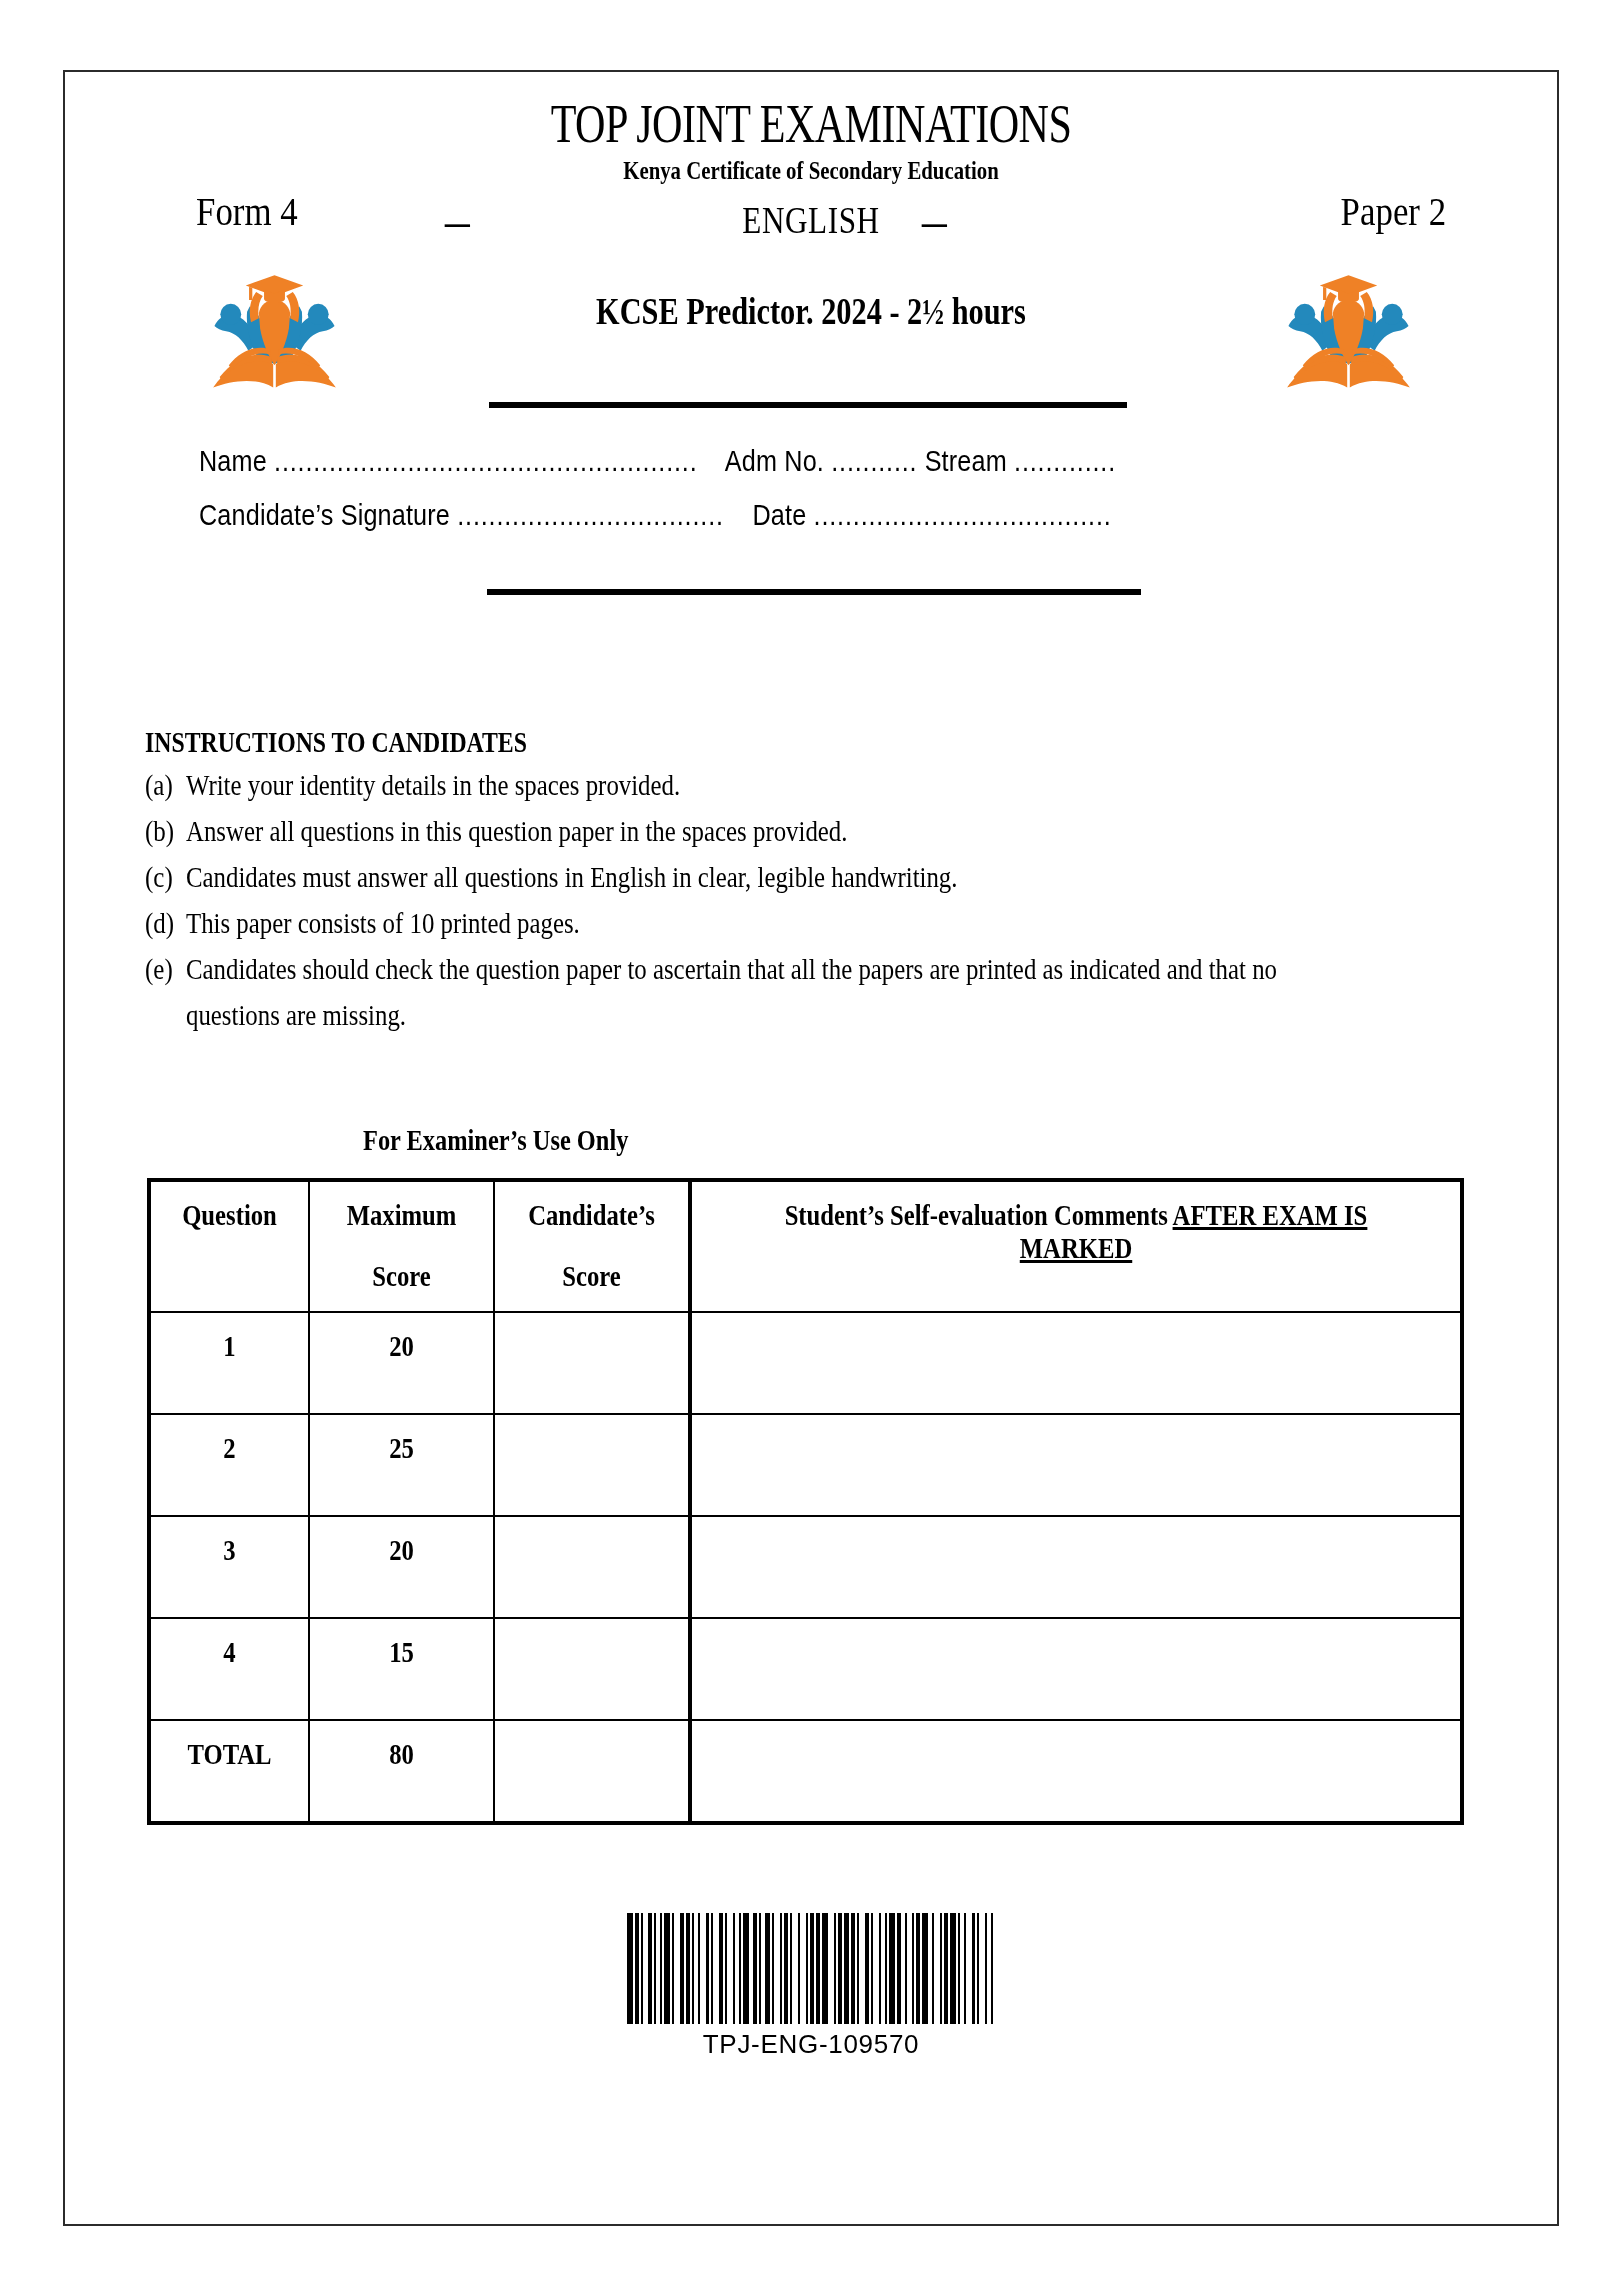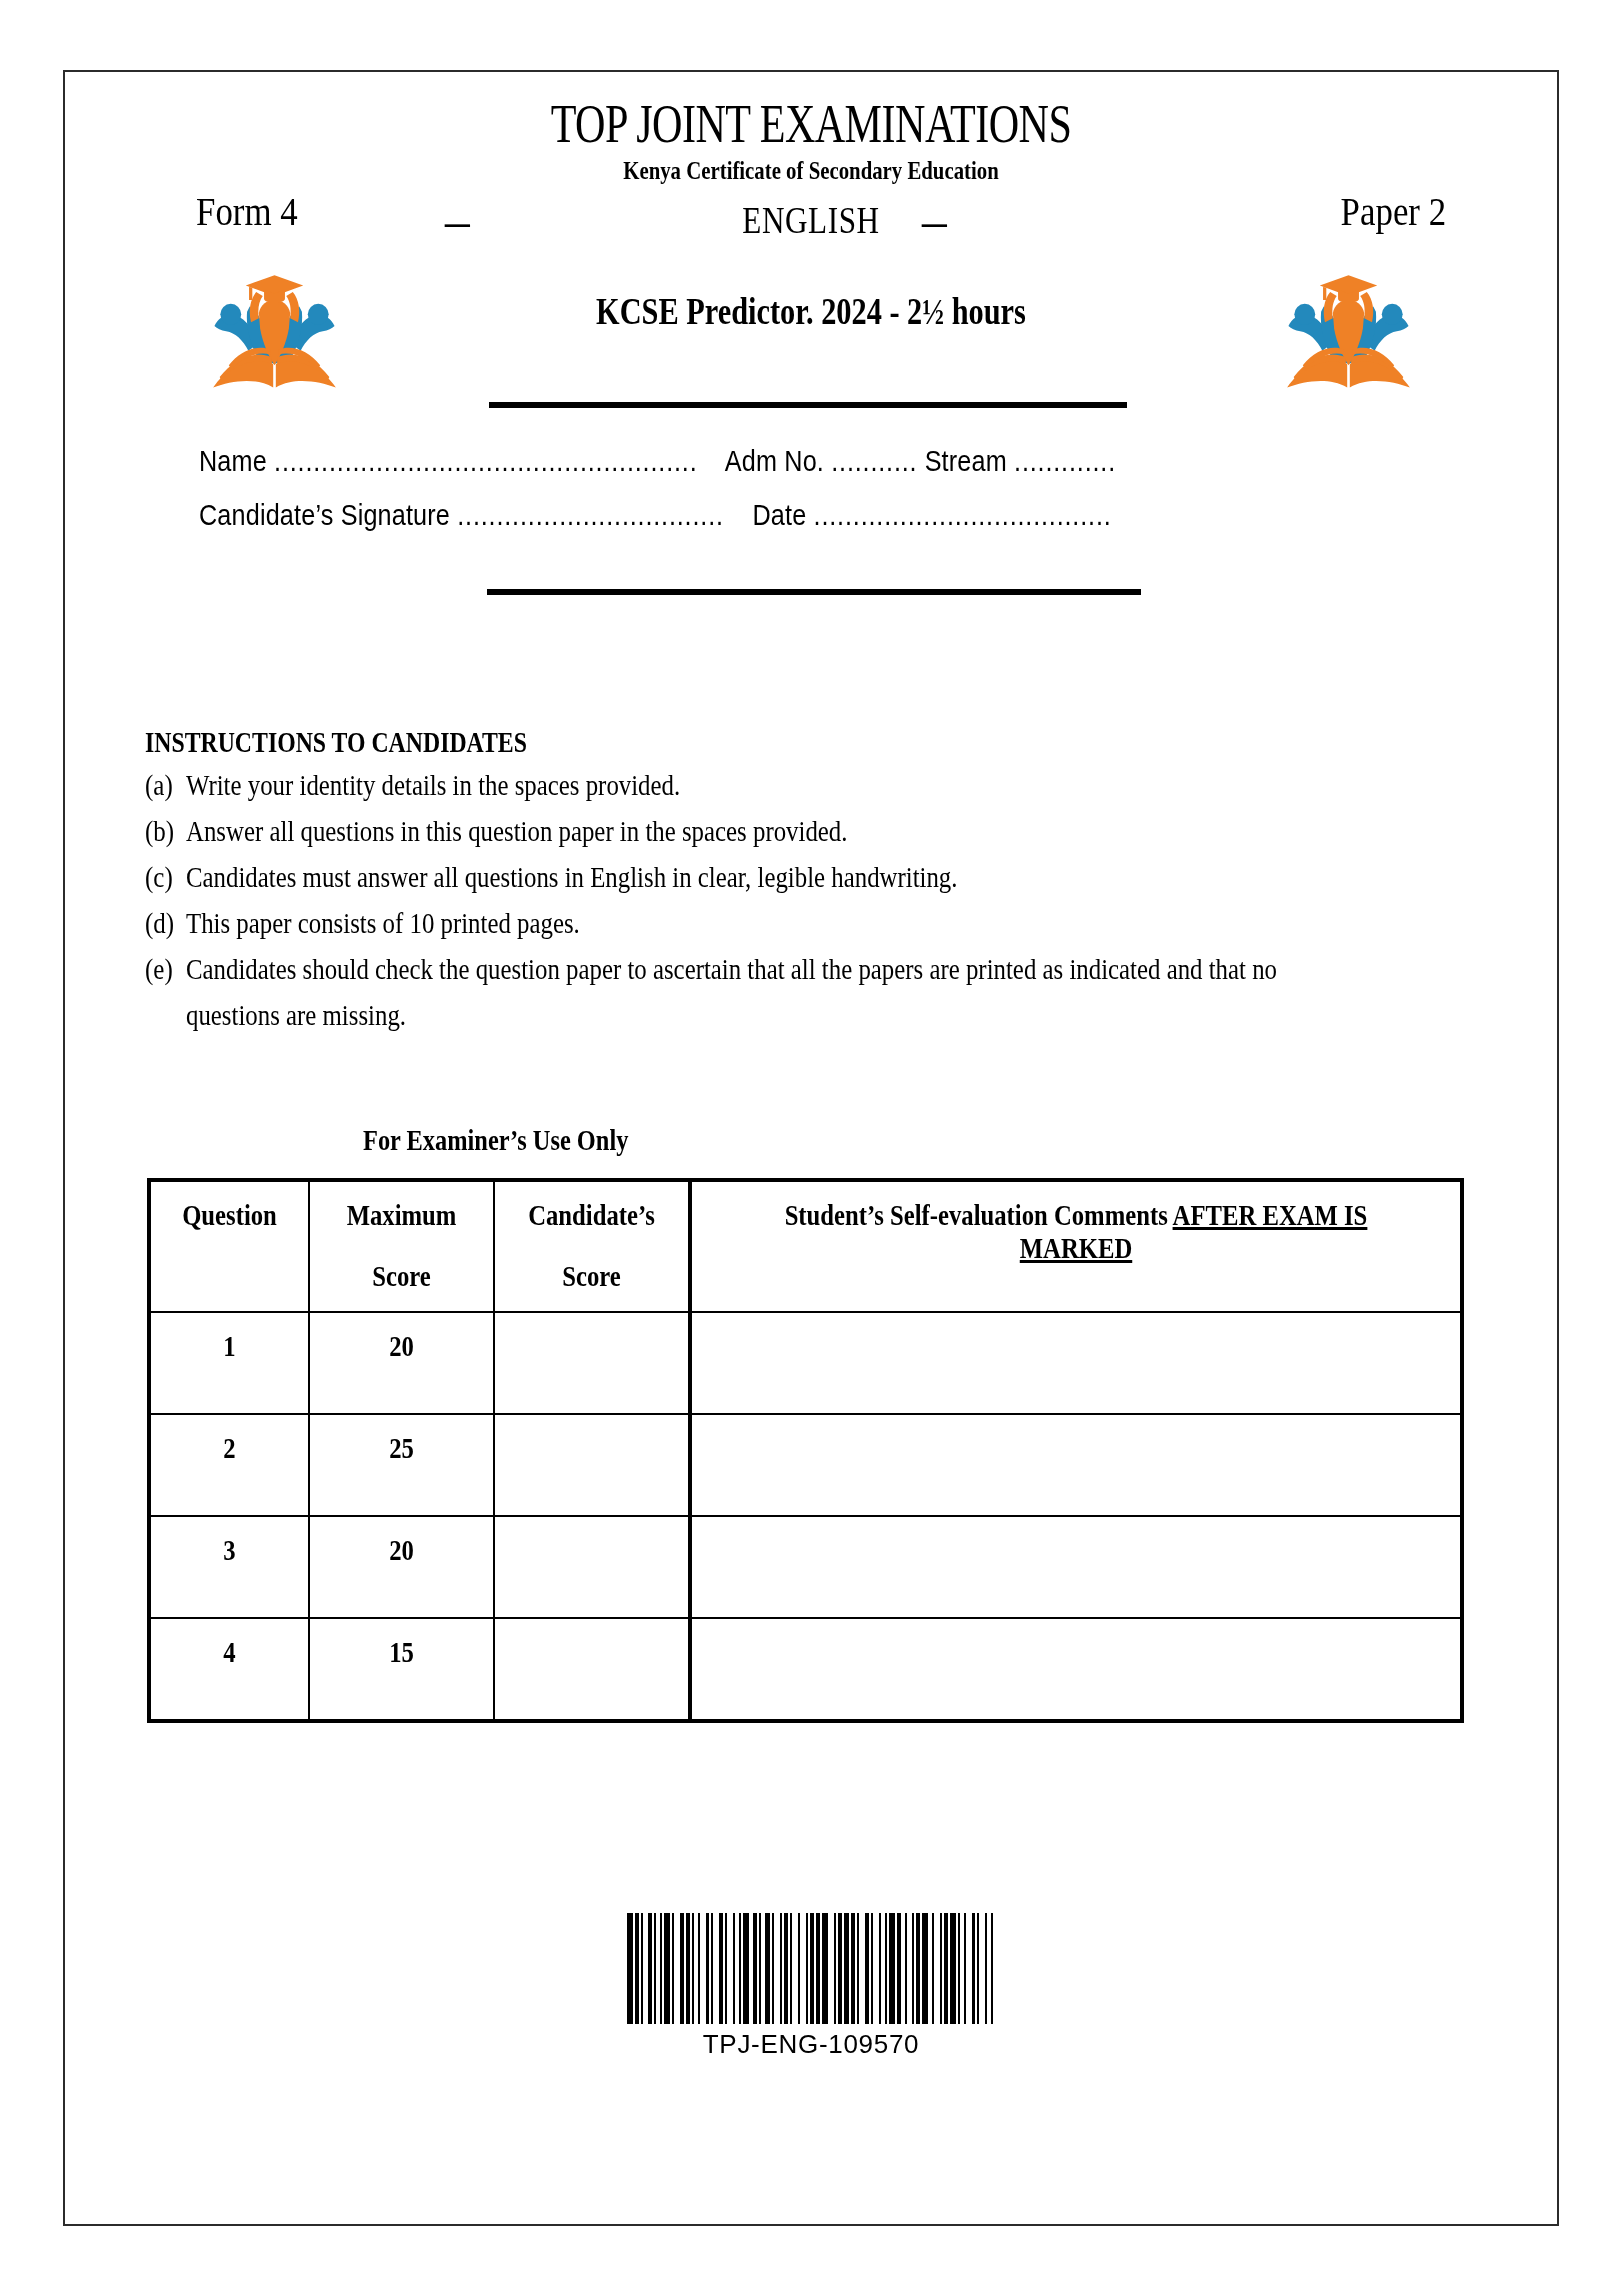--- a/index.html
+++ b/index.html
@@ -522,20 +522,34 @@
             <td>
                 <span class="cell-val">15</span>
               </td>
             <td>
                 <span class="cell-val"></span>
               </td>
             <td class="c-comments">
                 <span class="cell-val"></span>
               </td>
           </tr>
+          <tr class="body">
+            <td>
+                <span class="cell-val">TOTAL</span>
+              </td>
+            <td>
+                <span class="cell-val">80</span>
+              </td>
+            <td>
+                <span class="cell-val"></span>
+              </td>
+            <td class="c-comments">
+                <span class="cell-val"></span>
+              </td>
+          </tr>
         </tbody>
       </table>
     </div>
 
     <div class="barcode-area">
       <div class="barcode-bars" id="barcode-bars"><i style="width:5.9px;background:#000;"></i><i style="width:2px;background:transparent;"></i><i style="width:3.9px;background:#000;"></i><i style="width:2px;background:transparent;"></i><i style="width:2px;background:#000;"></i><i style="width:5.9px;background:transparent;"></i><i style="width:3.9px;background:#000;"></i><i style="width:2px;background:transparent;"></i><i style="width:2px;background:#000;"></i><i style="width:3.9px;background:transparent;"></i><i style="width:2px;background:#000;"></i><i style="width:2px;background:transparent;"></i><i style="width:5.9px;background:#000;"></i><i style="width:2px;background:transparent;"></i><i style="width:2px;background:#000;"></i><i style="width:5.9px;background:transparent;"></i><i style="width:3.9px;background:#000;"></i><i style="width:2px;background:transparent;"></i><i style="width:3.9px;background:#000;"></i><i style="width:2px;background:transparent;"></i><i style="width:2px;background:#000;"></i><i style="width:3.9px;background:transparent;"></i><i style="width:2px;background:#000;"></i><i style="width:5.9px;background:transparent;"></i><i style="width:3.9px;background:#000;"></i><i style="width:2px;background:transparent;"></i><i style="width:2px;background:#000;"></i><i style="width:5.9px;background:transparent;"></i><i style="width:3.9px;background:#000;"></i><i style="width:2px;background:transparent;"></i><i style="width:2px;background:#000;"></i><i style="width:5.9px;background:transparent;"></i><i style="width:2px;background:#000;"></i><i style="width:3.9px;background:transparent;"></i><i style="width:2px;background:#000;"></i><i style="width:2px;background:transparent;"></i><i style="width:5.9px;background:#000;"></i><i style="width:3.9px;background:transparent;"></i><i style="width:3.9px;background:#000;"></i><i style="width:2px;background:transparent;"></i><i style="width:2px;background:#000;"></i><i style="width:3.9px;background:transparent;"></i><i style="width:5.9px;background:#000;"></i><i style="width:2px;background:transparent;"></i><i style="width:2px;background:#000;"></i><i style="width:5.9px;background:transparent;"></i><i style="width:2px;background:#000;"></i><i style="width:2px;background:transparent;"></i><i style="width:3.9px;background:#000;"></i><i style="width:2px;background:transparent;"></i><i style="width:2px;background:#000;"></i><i style="width:5.9px;background:transparent;"></i><i style="width:2px;background:#000;"></i><i style="width:5.9px;background:transparent;"></i><i style="width:2px;background:#000;"></i><i style="width:2px;background:transparent;"></i><i style="width:3.9px;background:#000;"></i><i style="width:2px;background:transparent;"></i><i style="width:3.9px;background:#000;"></i><i style="width:2px;background:transparent;"></i><i style="width:5.9px;background:#000;"></i><i style="width:5.9px;background:transparent;"></i><i style="width:2px;background:#000;"></i><i style="width:2px;background:transparent;"></i><i style="width:3.9px;background:#000;"></i><i style="width:2px;background:transparent;"></i><i style="width:5.9px;background:#000;"></i><i style="width:2px;background:transparent;"></i><i style="width:3.9px;background:#000;"></i><i style="width:2px;background:transparent;"></i><i style="width:2px;background:#000;"></i><i style="width:5.9px;background:transparent;"></i><i style="width:3.9px;background:#000;"></i><i style="width:2px;background:transparent;"></i><i style="width:2px;background:#000;"></i><i style="width:5.9px;background:transparent;"></i><i style="width:2px;background:#000;"></i><i style="width:3.9px;background:transparent;"></i><i style="width:2px;background:#000;"></i><i style="width:2px;background:transparent;"></i><i style="width:5.9px;background:#000;"></i><i style="width:2px;background:transparent;"></i><i style="width:3.9px;background:#000;"></i><i style="width:3.9px;background:transparent;"></i><i style="width:2px;background:#000;"></i><i style="width:5.9px;background:transparent;"></i><i style="width:2px;background:#000;"></i><i style="width:2px;background:transparent;"></i><i style="width:3.9px;background:#000;"></i><i style="width:2px;background:transparent;"></i><i style="width:5.9px;background:#000;"></i><i style="width:3.9px;background:transparent;"></i><i style="width:2px;background:#000;"></i><i style="width:5.9px;background:transparent;"></i><i style="width:2px;background:#000;"></i><i style="width:2px;background:transparent;"></i><i style="width:3.9px;background:#000;"></i><i style="width:2px;background:transparent;"></i><i style="width:5.9px;background:#000;"></i><i style="width:2px;background:transparent;"></i><i style="width:2px;background:#000;"></i><i style="width:3.9px;background:transparent;"></i><i style="width:2px;background:#000;"></i><i style="width:5.9px;background:transparent;"></i><i style="width:3.9px;background:#000;"></i><i style="width:2px;background:transparent;"></i><i style="width:2px;background:#000;"></i><i style="width:5.9px;background:transparent;"></i><i style="width:2px;background:#000;"></i><i style="width:3.9px;background:transparent;"></i><i style="width:2px;background:#000;"></i><i style="width:2px;background:transparent;"></i></div>
       <div class="barcode-label">TPJ-ENG-109570</div>
     </div>
 
   </div>

